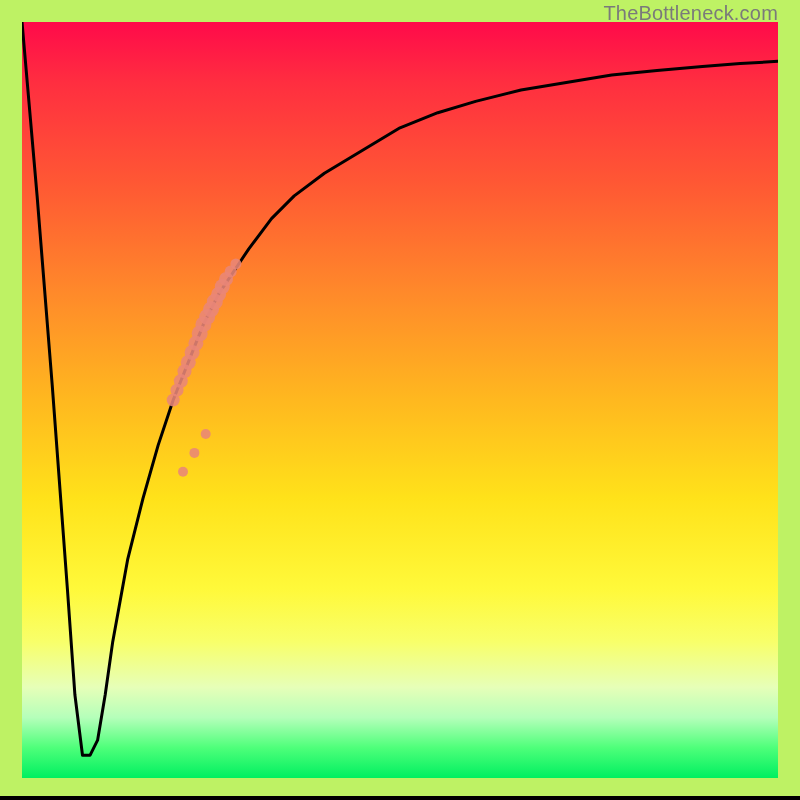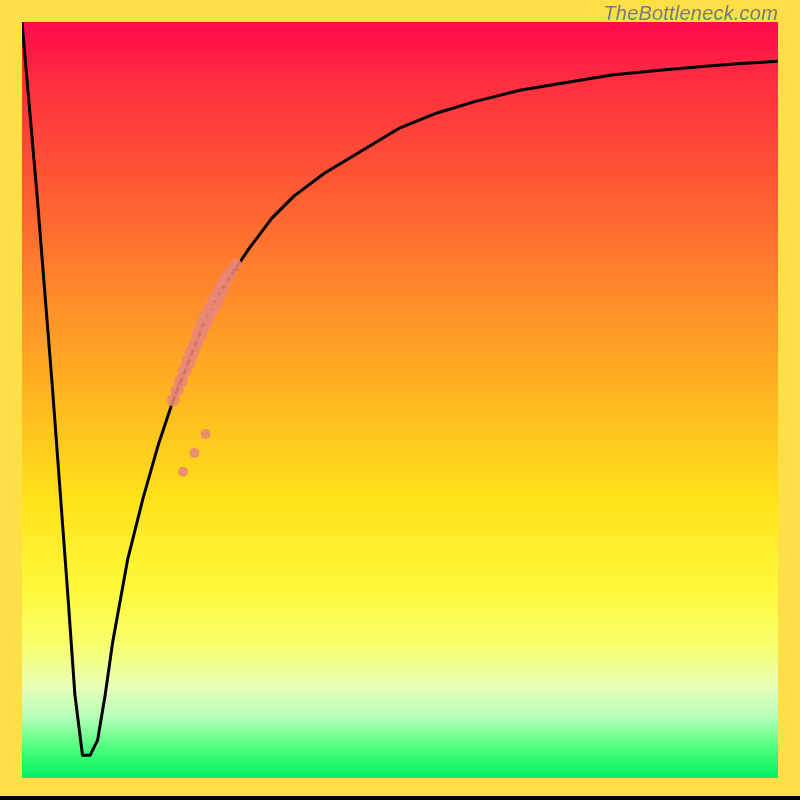--- a/index.html
+++ b/index.html
@@ -8,22 +8,21 @@
     width: 800px;
     height: 800px;
     background: #000;
     font-family: Arial, Helvetica, sans-serif;
     overflow: hidden;
   }
   .frame {
     position: relative;
     width: 800px;
     height: 796px;
-    background: #fde047;
-    font-style: italic;
+    background: #bef264;
   }
   .plot-area {
     position: absolute;
     left: 22px;
     top: 22px;
     width: 756px;
     height: 756px;
     
     background: linear-gradient(to bottom,
       #ff0a4a 0%,

